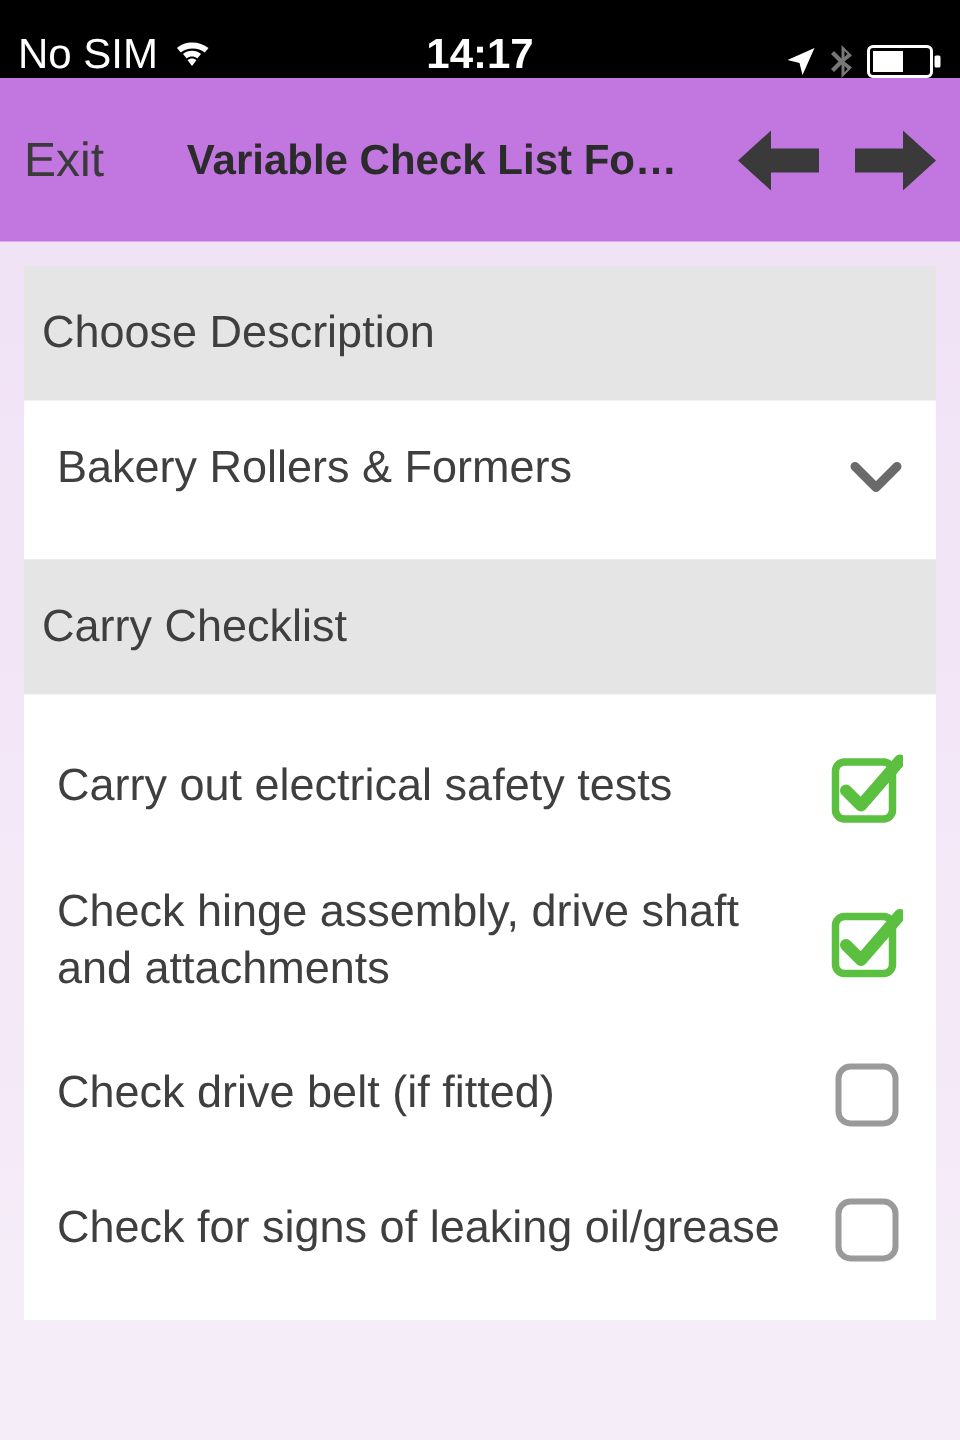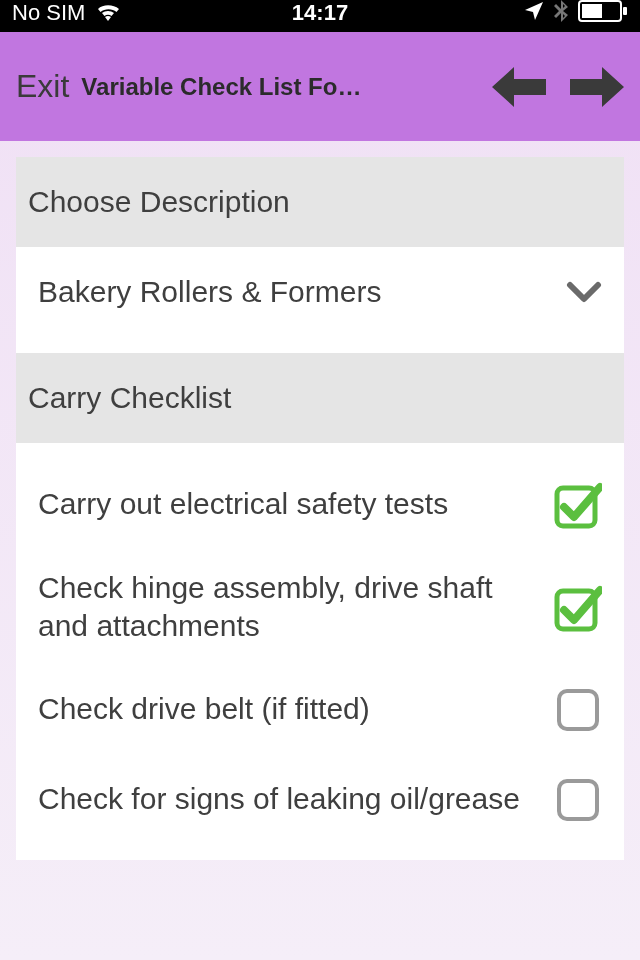--- a/index.html
+++ b/index.html
@@ -4,28 +4,28 @@
   <style>
     * { margin: 0; padding: 0; box-sizing: border-box; }
     body {
       width: 640px;
       height: 960px;
       font-family: -apple-system, "Helvetica Neue", Helvetica, Arial, sans-serif;
       background: linear-gradient(to bottom, #f0e0f5, #f5eef8);
       overflow: hidden;
     }
     .statusbar {
-      height: 32px;
+      height: 52px;
       background: #000;
       color: #fff;
       display: flex;
-      align-items: flex-start;
+      align-items: flex-end;
       justify-content: space-between;
       padding: 0 12px;
-      font-size: 22px;
+      font-size: 28px;
       font-weight: 500;
     }
     .statusbar-left, .statusbar-right {
       display: flex;
       align-items: center;
       gap: 10px;
     }
     .statusbar-center {
       position: absolute;
       left: 50%;
@@ -43,28 +43,29 @@
       padding: 0 16px;
       position: relative;
     }
     .exit-btn {
       font-size: 32px;
       color: #3a3a3a;
       font-weight: 400;
       margin-right: 12px;
     }
     .navbar-title {
-      font-size: 24px;
+      font-size: 28px;
       font-weight: 700;
       color: #2b2b2b;
       white-space: nowrap;
       overflow: hidden;
       text-overflow: ellipsis;
       flex: 1;
       max-width: 370px;
+      text-align: right;
     }
     .nav-arrows {
       display: flex;
       gap: 24px;
       margin-left: auto;
     }
     .arrow-icon svg { display: block; }
     .content {
       padding: 16px 16px 0 16px;
     }
@@ -72,21 +73,21 @@
       background: #e5e5e5;
       padding: 28px 12px;
       font-size: 30px;
       color: #3f3f3f;
       font-weight: 400;
     }
     .dropdown-row {
       background: #fff;
       padding: 28px 22px 44px 22px;
       display: flex;
-      align-items: center;
+      align-items: flex-end;
       justify-content: space-between;
       font-size: 30px;
       color: #3f3f3f;
     }
     .dropdown-row .chevron svg { display: block; }
     .checklist {
       background: #fff;
       padding: 16px 22px;
     }
     .check-item {

